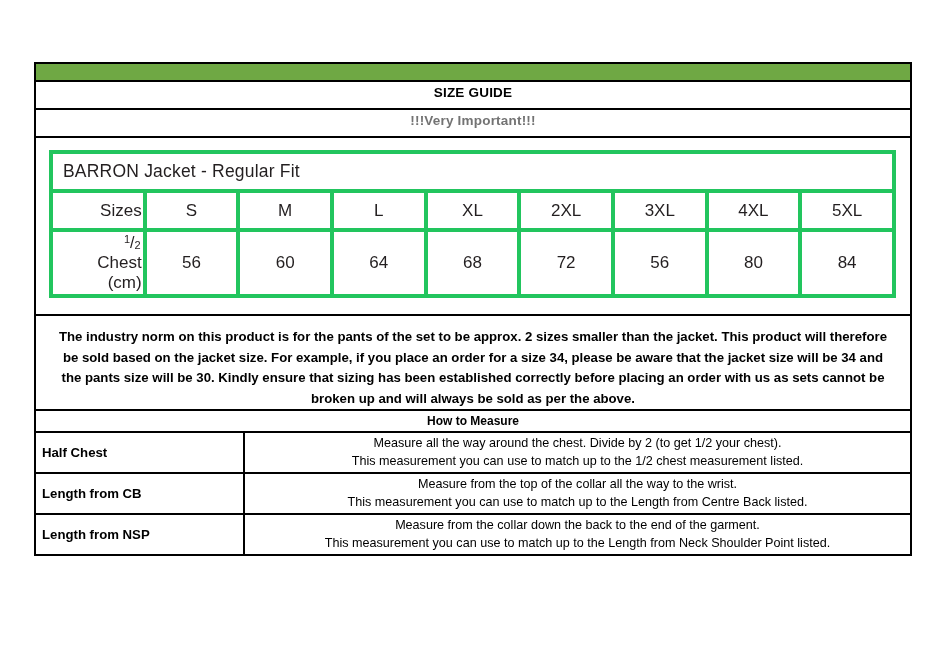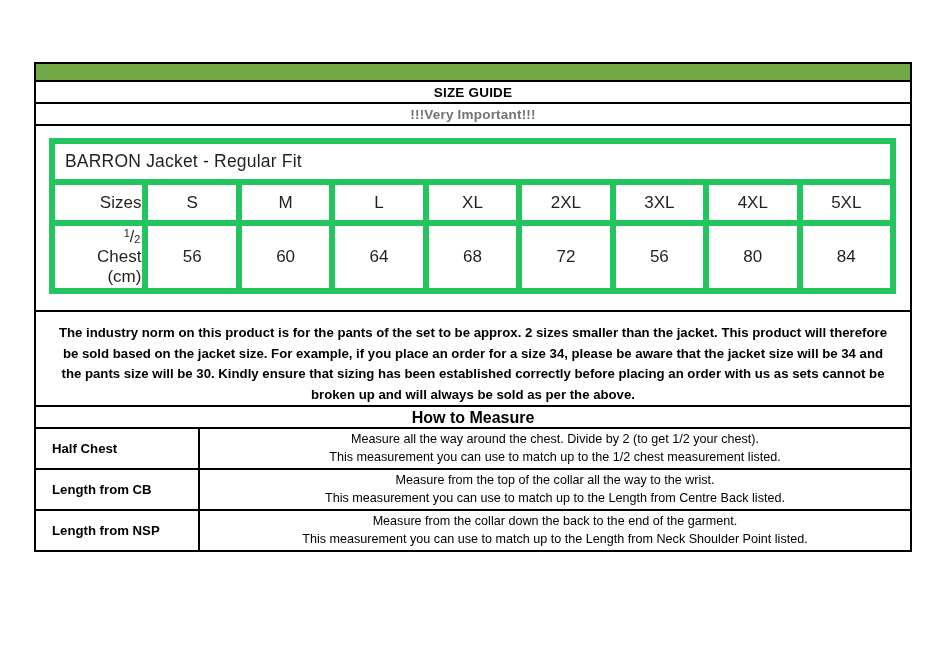--- a/index.html
+++ b/index.html
@@ -31,21 +31,21 @@
   .green-bar {
     height: 20px;
     background: #6FA844;
     border-top: 2px solid #000;
     border-bottom: 2px solid #000;
     box-sizing: border-box;
   }
 
   
   .title-row {
-    height: 22px;
+    height: 28px;
     line-height: 21px;
     text-align: center;
     font-size: 13.5px;
     font-weight: bold;
     border-bottom: 2px solid #000;
     box-sizing: border-box;
     letter-spacing: .2px;
   }
   .title-row.important {
     color: #737373;
@@ -57,21 +57,21 @@
     padding: 12px 0 16px 0;
     border-bottom: 2px solid #000;
   }
   table.size-table {
     border-collapse: collapse;
     margin-left: 13px;
     width: 847px;
     table-layout: fixed;
   }
   table.size-table td {
-    border: 6px solid #22c55e;
+    border: 4px solid #22c55e;
     font-size: 17px;
     height: 33px;
     color: #231f20;
     font-weight: 400;
   }
   table.size-table td.fit-title {
     padding-left: 10px;
     font-size: 17.5px;
     text-align: left;
     letter-spacing: .2px;
@@ -101,42 +101,42 @@
     font-weight: bold;
     line-height: 20.5px;
     border-bottom: 2px solid #000;
   }
 
   
   .htm-head {
     height: 22px;
     line-height: 21px;
     text-align: center;
-    font-size: 16px;
+    font-size: 12px;
     font-weight: bold;
     border-bottom: 2px solid #000;
     box-sizing: border-box;
   }
   table.htm {
     border-collapse: collapse;
     width: 100%;
     table-layout: fixed;
   }
   table.htm td {
     border-bottom: 2px solid #000;
     height: 40px;
     box-sizing: border-box;
   }
   table.htm tr:last-child td { border-bottom: none; }
   td.htm-label {
-    width: 163px;
+    width: 208px;
     border-right: 2px solid #000;
     font-size: 13.2px;
     font-weight: bold;
-    padding-left: 16px;
+    padding-left: 6px;
     vertical-align: middle;
   }
   td.htm-desc {
     text-align: center;
     font-size: 12.6px;
     line-height: 17.5px;
     font-weight: 400;
     padding: 2px 6px;
     vertical-align: middle;
   }

